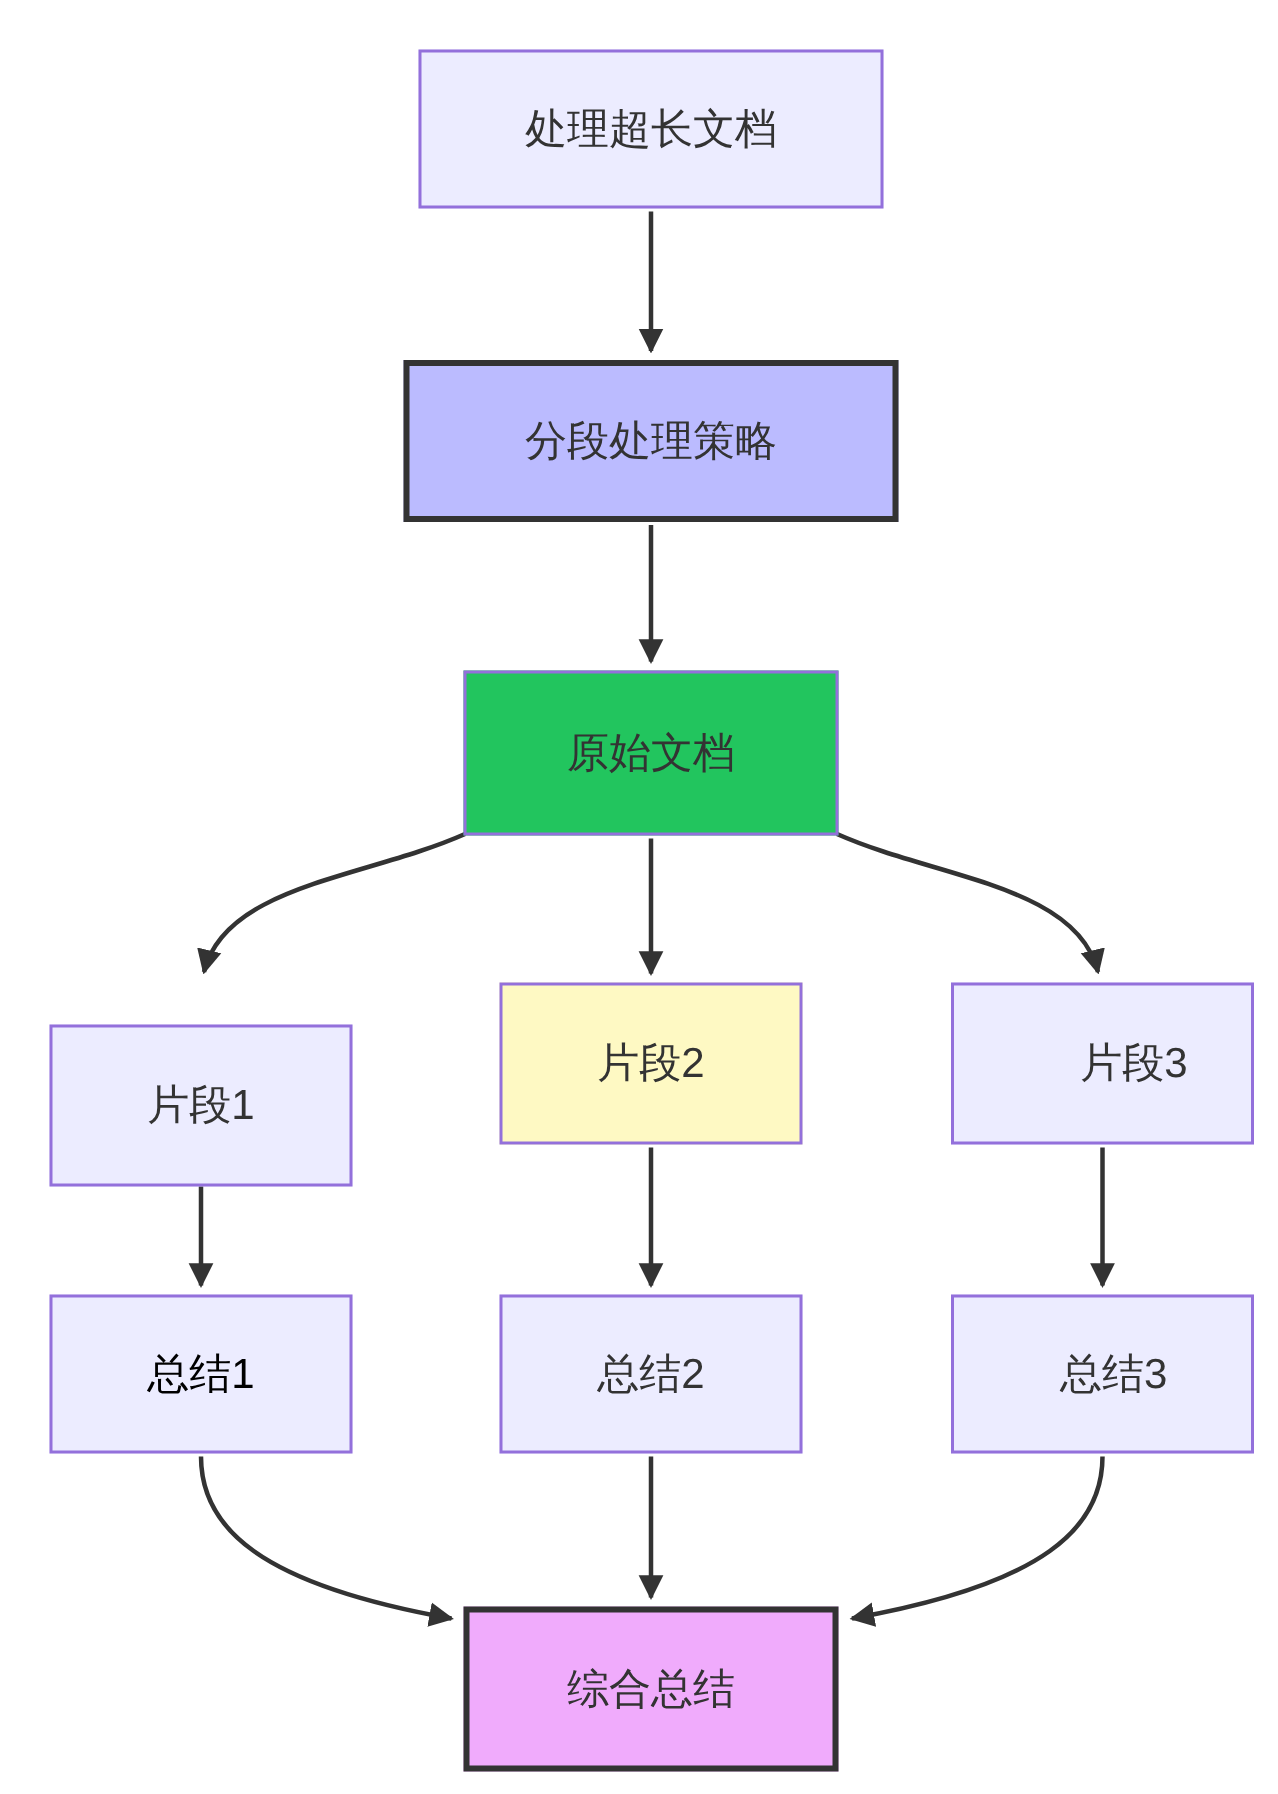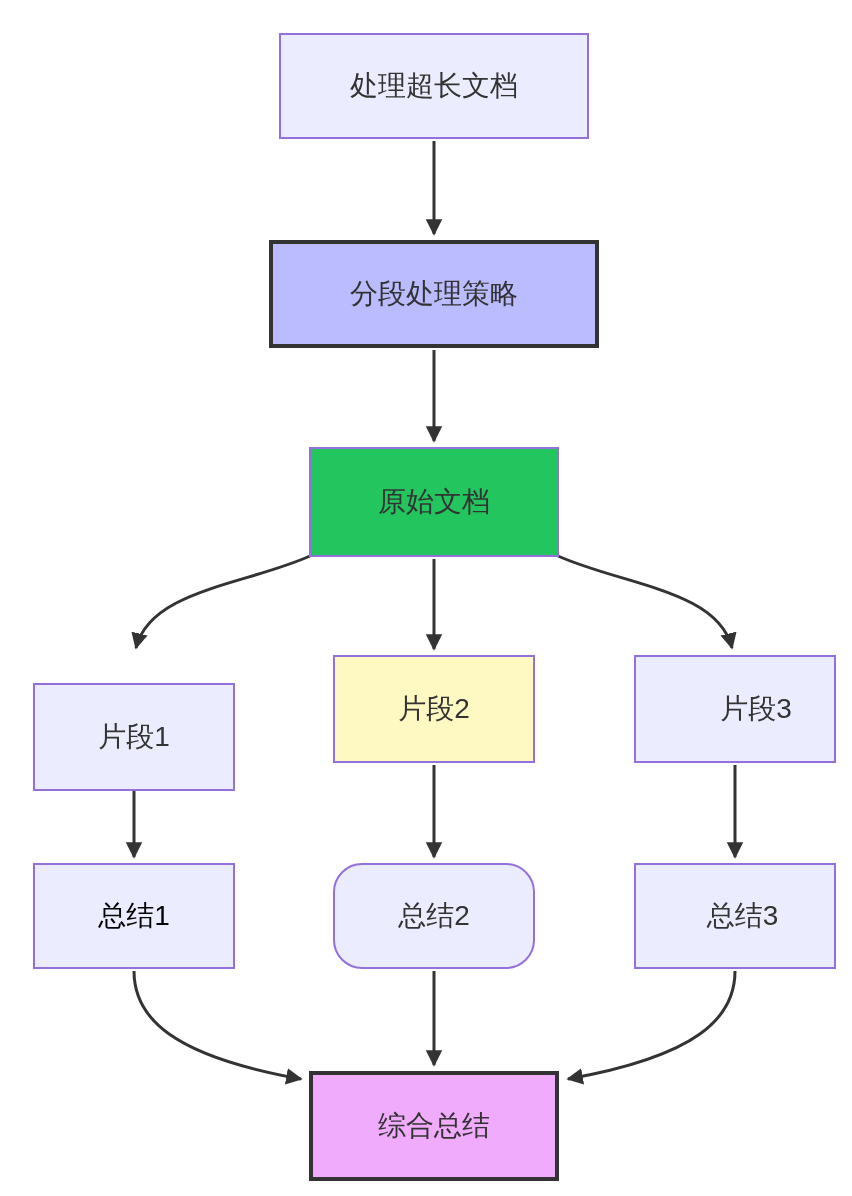--- a/index.html
+++ b/index.html
@@ -95,21 +95,21 @@
   </div>
 
   <div class="node" id="node-fragment-3" style="background: rgb(236, 236, 255); border-color: rgb(147, 112, 219); color: rgb(51, 51, 51); padding-left: 42px;">
     <span>片段3</span>
   </div>
 
   <div class="node" id="node-summary-1" style="background: rgb(236, 236, 255); border-color: rgb(147, 112, 219); color: #000000;">
     <span>总结1</span>
   </div>
 
-  <div class="node" id="node-summary-2" style="background: rgb(236, 236, 255); border-color: rgb(147, 112, 219); color: rgb(51, 51, 51); border-radius: 29px;">
+  <div class="node" id="node-summary-2" style="background: rgb(236, 236, 255); border-color: rgb(147, 112, 219); color: rgb(51, 51, 51);">
     <span>总结2</span>
   </div>
 
   <div class="node" id="node-summary-3" style="background: rgb(236, 236, 255); border-color: rgb(147, 112, 219); color: rgb(51, 51, 51); padding-left: 15px;">
     <span>总结3</span>
   </div>
 
   <div class="node" id="node-final-summary" style="background: #f0abfc; border-color: rgb(51, 51, 51); color: rgb(51, 51, 51);">
     <span>综合总结</span>
   </div>

